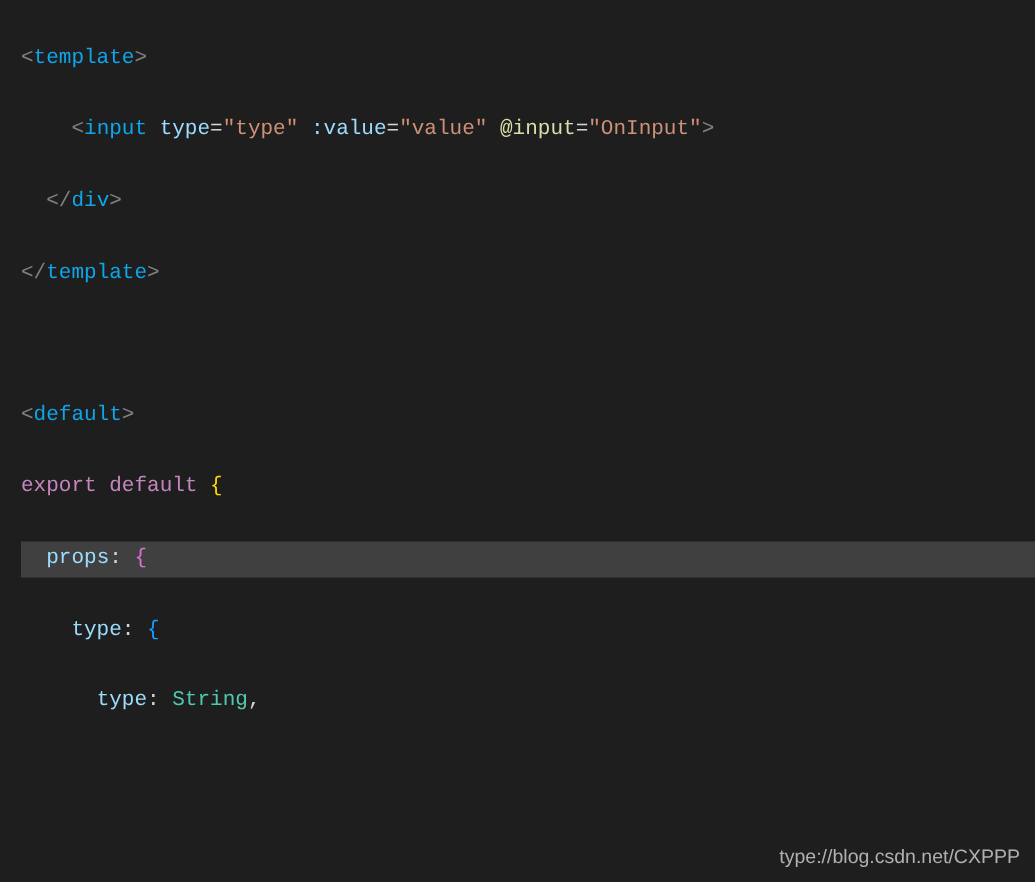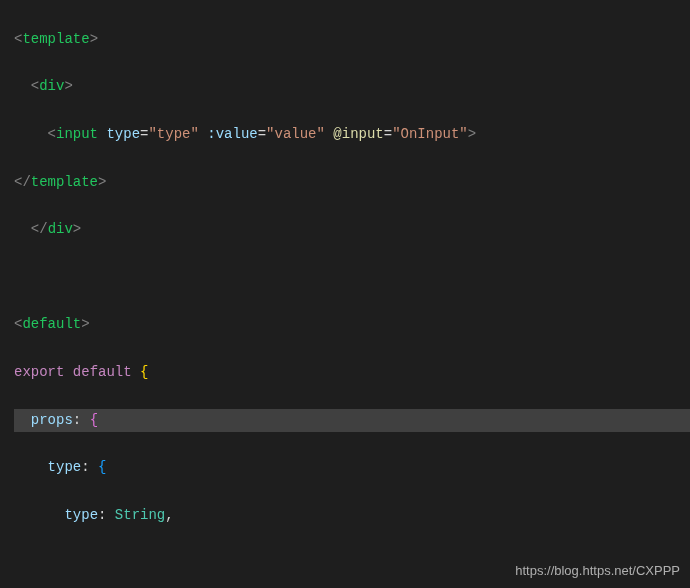--- a/index.html
+++ b/index.html
@@ -15,21 +15,21 @@
   }
   .editor {
     padding: 4px 0 0 14px;
     white-space: pre;
     color: #d4d4d4;
   }
   .line { display: block; min-height: 23.8px; }
   .line.highlight { background: #404040; }
   
   .gray   { color: #808080; }   
-  .tag    { color: #22c55e; }   
+  .tag    { color: #0ea5e9; }   
   .attr   { color: #9cdcfe; }   
   .attrYel{ color: #dcdcaa; }   
   .str    { color: #ce9178; }   
   .pink   { color: #c586c0; }   
   .prop   { color: #9cdcfe; }   
   .type   { color: #4ec9b0; }
   .white  { color: #d4d4d4; }
   .brace1 { color: #ffd700; }
   .brace2 { color: #da70d6; }
   .brace3 { color: #179fff; }
@@ -40,37 +40,36 @@
     color: #b0b0b0;
     font-size: 13px;
     font-family: Arial, sans-serif;
   }
 </style>
 </head>
 <body>
 
 <div class="editor">
 <span class="line"><span class="gray">&lt;</span><span class="tag">template</span><span class="gray">&gt;</span></span>
-<span class="line">  <span class="gray">&lt;</span><span class="tag">div</span><span class="gray">&gt;</span></span>
 <span class="line">    <span class="gray">&lt;</span><span class="tag">input</span> <span class="attr">type</span><span class="white">=</span><span class="str">"type"</span> <span class="attr">:value</span><span class="white">=</span><span class="str">"value"</span> <span class="attrYel">@input</span><span class="white">=</span><span class="str">"OnInput"</span><span class="gray">&gt;</span></span>
+<span class="line">  <span class="gray">&lt;/</span><span class="tag">div</span><span class="gray">&gt;</span></span>
 <span class="line"><span class="gray">&lt;/</span><span class="tag">template</span><span class="gray">&gt;</span></span>
-<span class="line">  <span class="gray">&lt;/</span><span class="tag">div</span><span class="gray">&gt;</span></span>
 <span class="line"></span>
 <span class="line"><span class="gray">&lt;</span><span class="tag">default</span><span class="gray">&gt;</span></span>
 <span class="line"><span class="pink">export</span> <span class="pink">default</span> <span class="brace1">{</span></span>
 <span class="line highlight">  <span class="prop">props</span><span class="white">:</span> <span class="brace2">{</span></span>
 <span class="line">    <span class="prop">type</span><span class="white">:</span> <span class="brace3">{</span></span>
 <span class="line">      <span class="prop">type</span><span class="white">:</span> <span class="type">String</span><span class="white">,</span></span>
 
 
 
 
 
 
 
 
 
 
 
 
 </div>
 
-<div class="watermark">https://blog.https.net/CXPPP</div>
+<div class="watermark">type://blog.csdn.net/CXPPP</div>
 
 </body></html>

